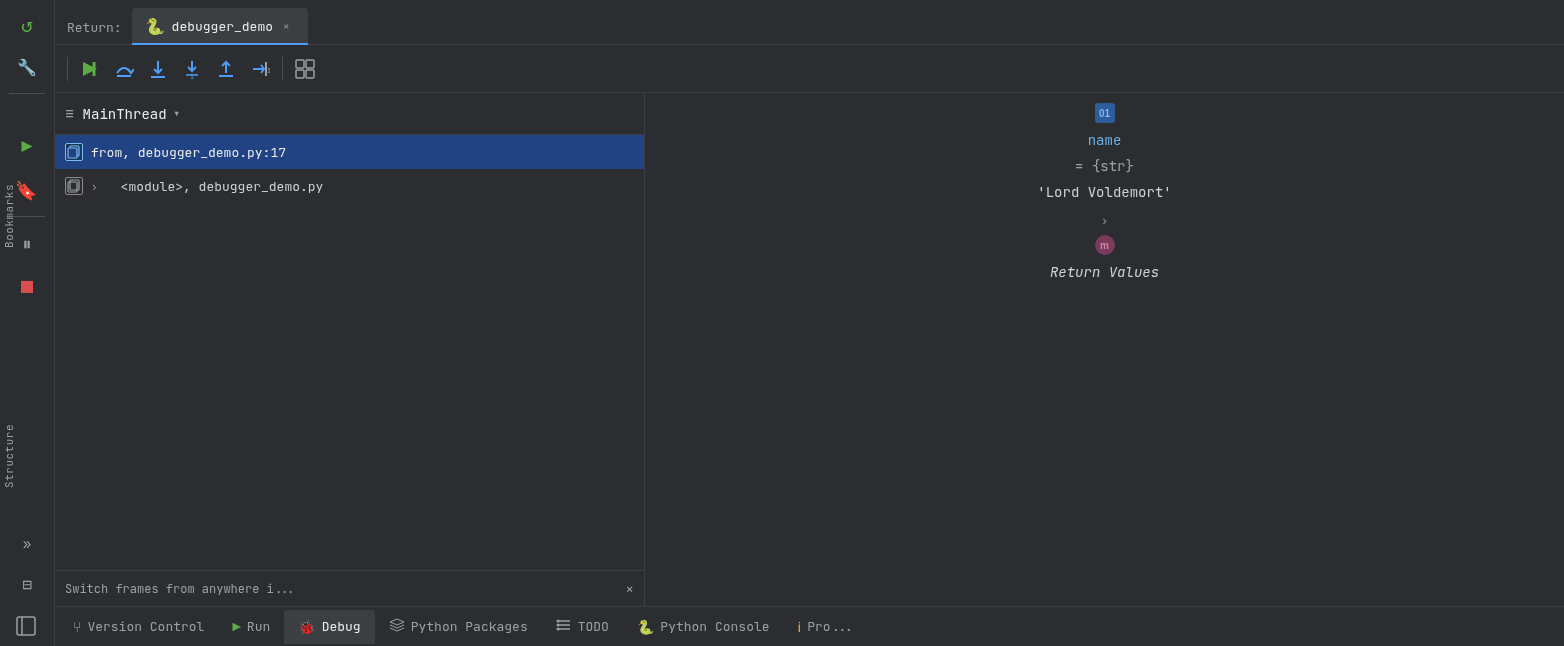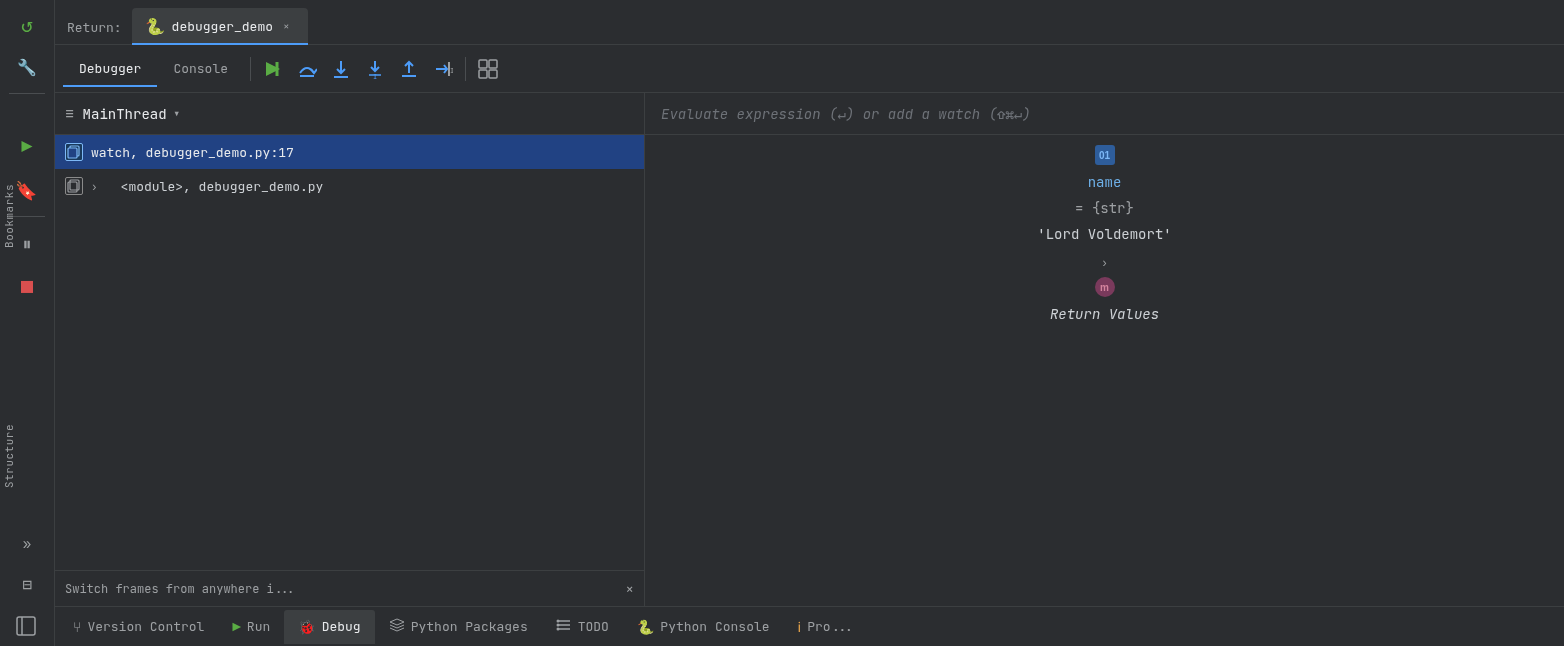--- a/index.html
+++ b/index.html
@@ -475,28 +475,20 @@
     </span>
     <div class="tab-item active">
       <span class="python-icon">🐍</span>
       <span class="tab-label">debugger_demo</span>
       <span class="tab-close-btn">×</span>
     </div>
   </div>
 
   <div class="toolbar">
 
-    <div class="debugger-tabs">
-      <div class="debugger-tab active">
-        <span>Debugger</span>
-      </div>
-      <div class="debugger-tab">
-        <span>Console</span>
-      </div>
-    </div>
 
     <div class="toolbar-separator"></div>
 
     <div class="toolbar-section">
 
       <div class="toolbar-btn icon-green" title="Resume" style="font-size:20px; font-weight:bold;">
         <svg width="22" height="22" viewBox="0 0 22 22">
           <path d="M4 4 L4 18 L18 11 Z" fill="#5aac44"></path>
           <path d="M15 4 L15 18" stroke="#5aac44" stroke-width="3" fill="none"></path>
         </svg>
@@ -570,21 +562,21 @@
 
       <div class="frames-list">
 
         <div class="frame-item selected">
           <div class="frame-icon" style="border-color:#7db8f7; color:#7db8f7; background: #1a3a5c;">
             <svg width="14" height="14" viewBox="0 0 14 14">
               <rect x="3" y="1" width="9" height="10" stroke="#7db8f7" stroke-width="1.2" fill="none" rx="1"></rect>
               <rect x="1" y="3" width="9" height="10" stroke="#7db8f7" stroke-width="1.2" fill="#214283" rx="1"></rect>
             </svg>
           </div>
-          <span style="font-size:13px;">watch, debugger_demo.py:17</span>
+          <span style="font-size:13px;">from, debugger_demo.py:17</span>
         </div>
 
         <div class="frame-item">
           <div class="frame-icon">
             <svg width="14" height="14" viewBox="0 0 14 14">
               <rect x="3" y="1" width="9" height="10" stroke="#9da0a3" stroke-width="1.2" fill="none" rx="1"></rect>
               <rect x="1" y="3" width="9" height="10" stroke="#9da0a3" stroke-width="1.2" fill="none" rx="1"></rect>
             </svg>
           </div>
           <span style="color:#9da0a3; font-size:11px; margin-right:2px;">›</span>
@@ -593,23 +585,20 @@
       </div>
 
       <div class="notification-bar">
         <span class="notif-text">Switch frames from anywhere i...</span>
         <span class="notif-close">×</span>
       </div>
     </div>
 
     <div class="variables-pane">
 
-      <div class="expression-bar">
-        <span style="color:#6e7278;">Evaluate expression (↵) or add a watch (⇧⌘↵)</span>
-      </div>
 
       <div class="variables-list">
 
         <div class="var-item">
           <div class="var-icon var-icon-num">
             <span>01</span>
           </div>
           <span class="var-name">name</span>
           <span class="var-type">= {str}</span>
           <span class="var-value">'Lord Voldemort'</span>

